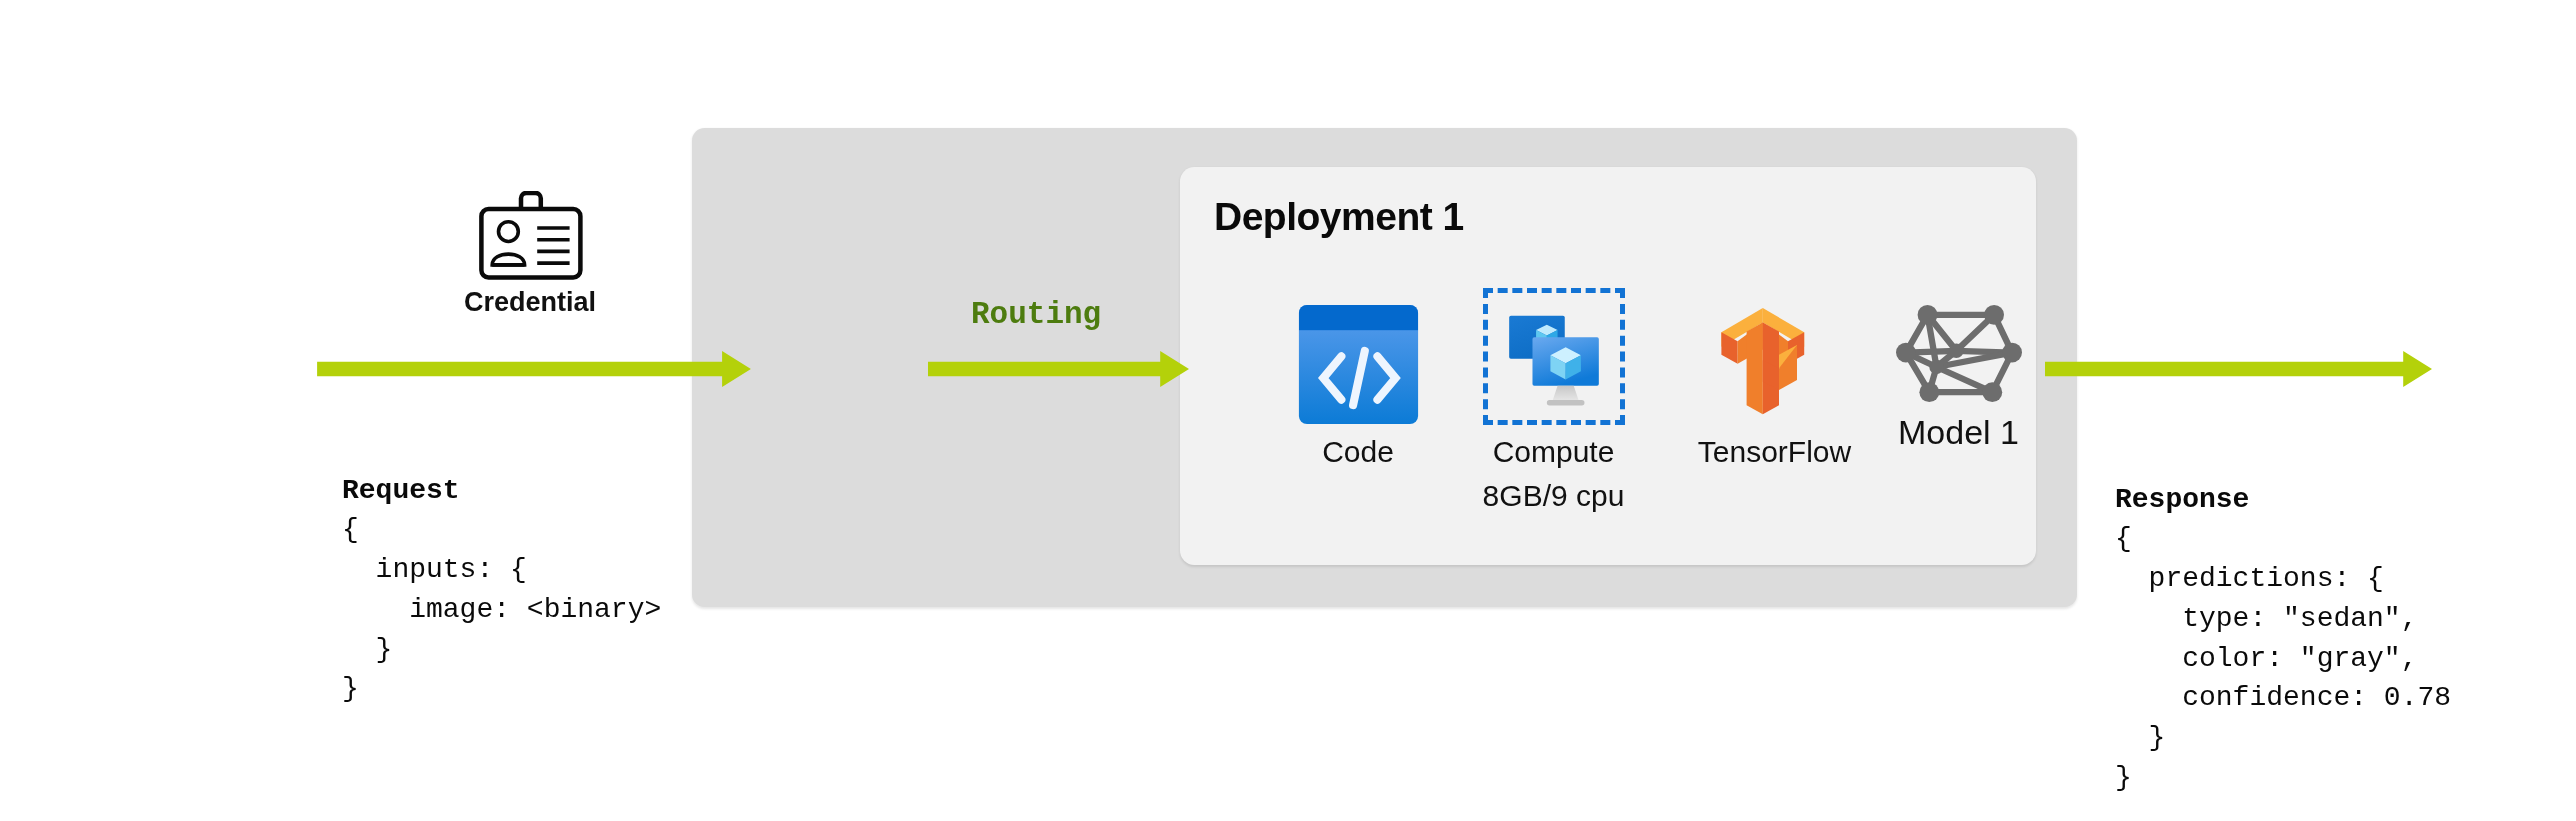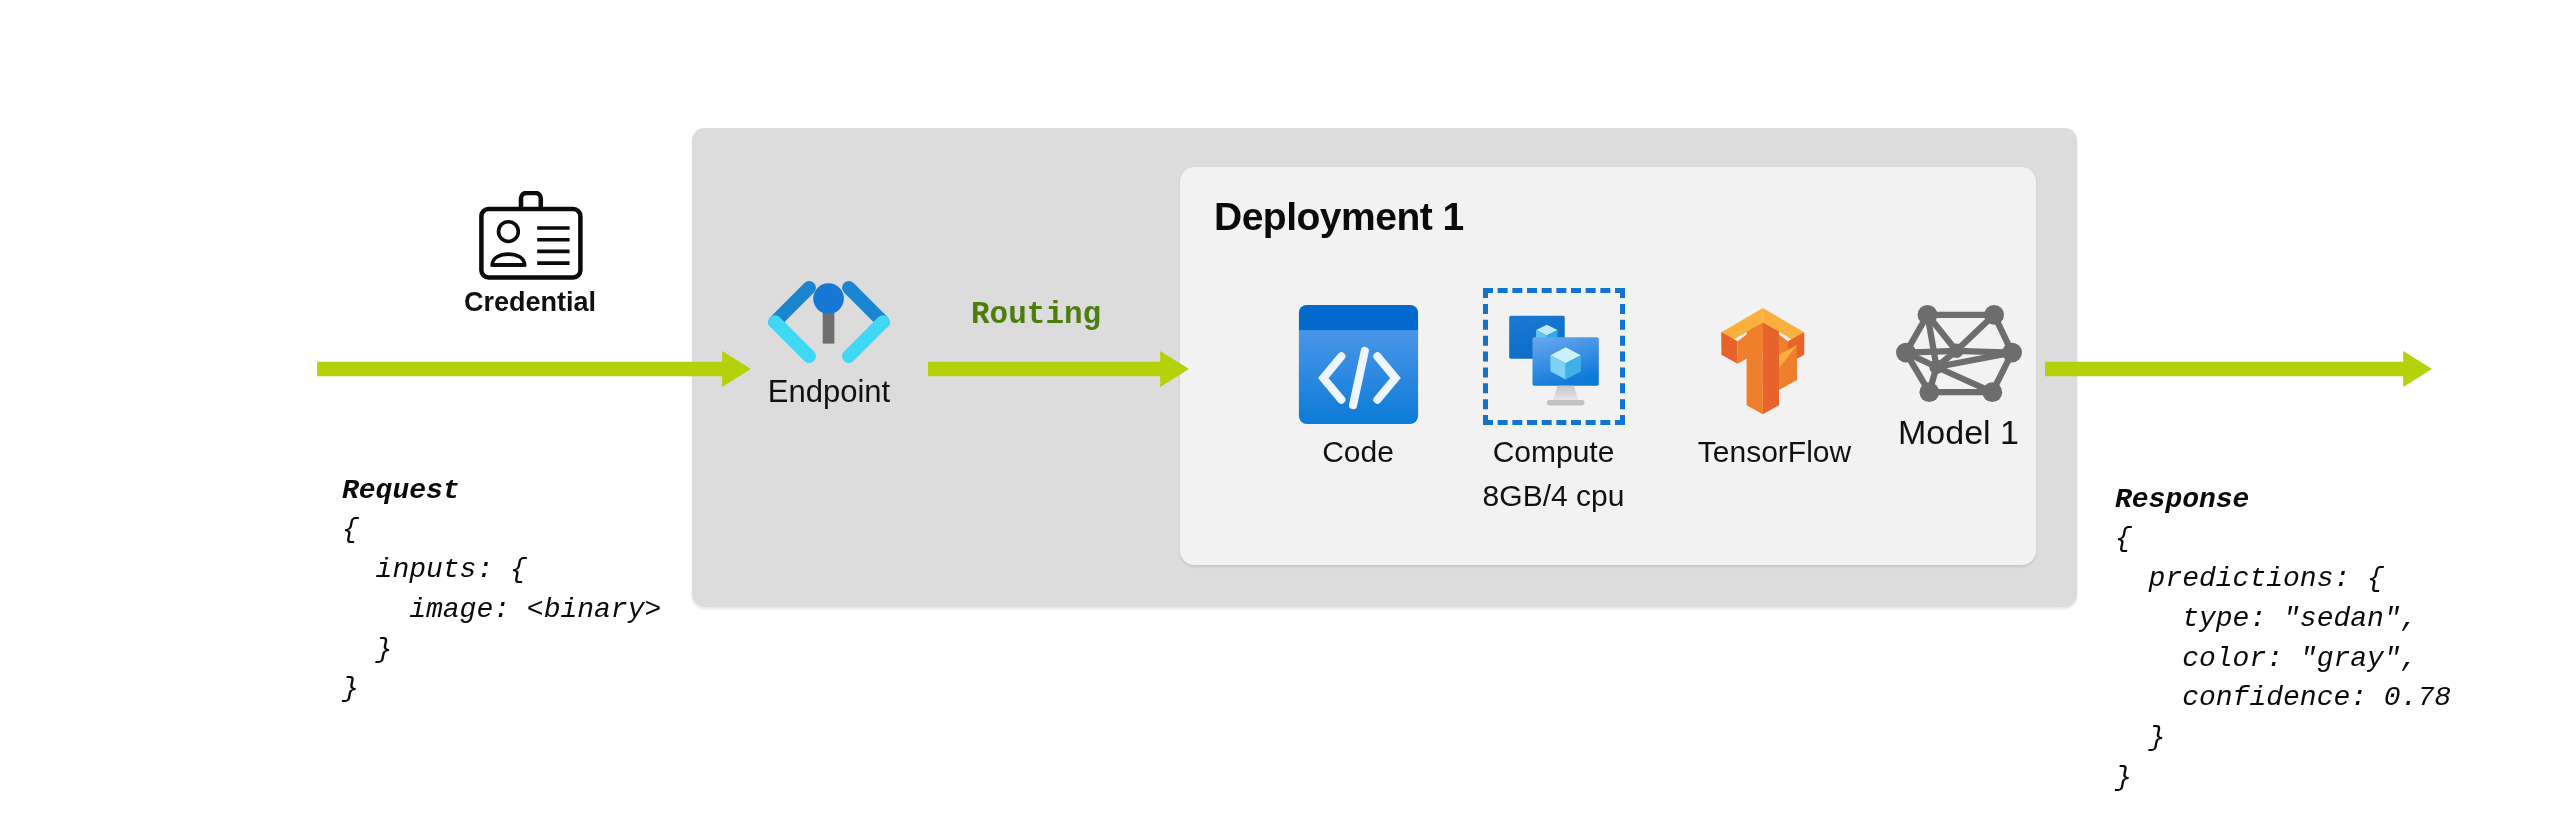--- a/index.html
+++ b/index.html
@@ -126,21 +126,20 @@
   #model-node .node-label { font-size: 34px; }
 
   
   .codeblock {
     position: absolute;
     font-family: "Liberation Mono", monospace;
     font-size: 28px;
     line-height: 1.42;
     color: #0a0a0a;
     white-space: pre;
-    font-style: italic;
   }
   .codeblock .heading {
     font-weight: bold;
     display: block;
   }
   #request-code { left: 342px; top: 391px; }
   #response-code { left: 2115px; top: 400px; }
 </style>
 </head>
 <body>
@@ -188,33 +187,20 @@
   </div>
 
   <div class="codeblock" id="request-code">
     <span class="heading">Request</span><span>{
   inputs: {
     image: &lt;binary&gt;
   }
 }</span>
   </div>
 
-  <div class="node" id="endpoint-node">
-    <div>
-      <svg width="144" height="90" viewBox="0 0 160 100" style="display:block;margin:0 auto;">
-        <line x1="58" y1="12" x2="20" y2="50" stroke="#1b85cf" stroke-width="15" stroke-linecap="round"></line>
-        <line x1="20" y1="50" x2="58" y2="88" stroke="#3fd8f5" stroke-width="15" stroke-linecap="round"></line>
-        <line x1="102" y1="12" x2="140" y2="50" stroke="#1b85cf" stroke-width="15" stroke-linecap="round"></line>
-        <line x1="140" y1="50" x2="102" y2="88" stroke="#3fd8f5" stroke-width="15" stroke-linecap="round"></line>
-        <rect x="73" y="26" width="13" height="48" fill="#6e6e6e"></rect>
-        <circle cx="79.5" cy="24" r="17" fill="#1777d4"></circle>
-      </svg>
-    </div>
-    <div class="node-label">Endpoint</div>
-  </div>
 
   <div id="routing-label">Routing</div>
 
   <div class="node" id="code-node">
     <div>
       <svg width="121" height="121" viewBox="0 0 134 134" style="display:block;margin:0 auto;">
         <defs>
           <linearGradient id="codebg" x1="0" y1="0" x2="0" y2="1">
             <stop offset="0%" stop-color="#5b9ded"></stop>
             <stop offset="100%" stop-color="#0c7bd6"></stop>
@@ -267,21 +253,21 @@
             <polygon points="58,56 58,74 75,83 75,65" fill="#7ed3f4"></polygon>
             <polygon points="92,56 92,74 75,83 75,65" fill="#3fb1e9"></polygon>
           </g>
 
           <path d="M66 90 H84 L90 108 H60 Z" fill="url(#stand)"></path>
           <rect x="54" y="106" width="42" height="6" rx="3" fill="#c2c2c2"></rect>
         </svg>
       </span>
     </div>
     <div class="node-label">Compute</div>
-    <div class="node-label">8GB/4 cpu</div>
+    <div class="node-label">8GB/9 cpu</div>
   </div>
 
   <div class="node" id="tensorflow-node">
     <div>
       <svg width="135" height="126" viewBox="0 0 150 140" style="display:block;margin:0 auto;">
 
         <polygon points="62,10 16,37 16,53 62,26" fill="#fbb03d"></polygon>
         <polygon points="16,37 16,62 34,72 34,47" fill="#e8622c"></polygon>
         <polygon points="34,47 34,72 62,56 62,26" fill="#f07f2b"></polygon>
 

